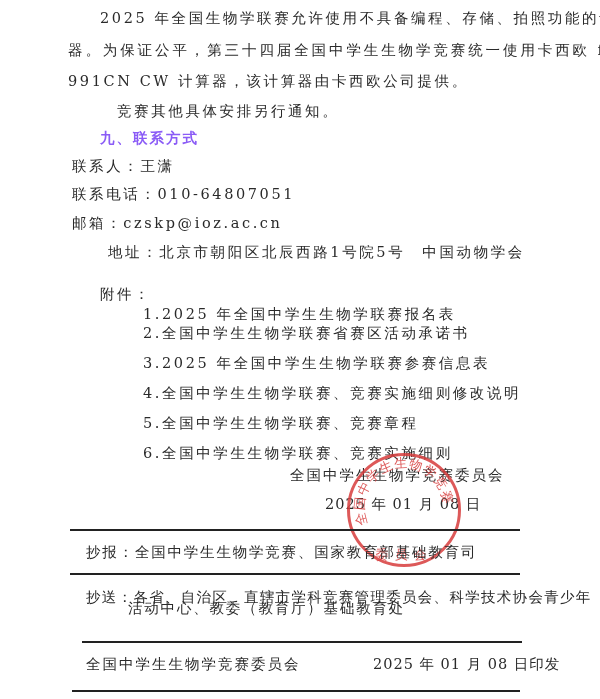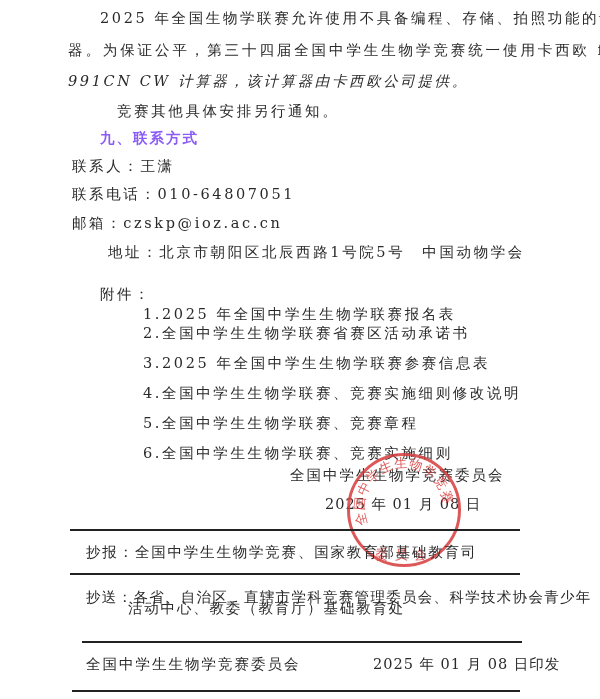--- a/index.html
+++ b/index.html
@@ -22,21 +22,21 @@
     font-size: 13px; color: rgba(215, 60, 60, 0.85); letter-spacing: 6px;
     font-family: "DejaVu Sans", "Liberation Sans", sans-serif;
     margin-top: 10px;
   }
 </style>
 </head>
 <body>
 
 <div class="t" style="left:100px; top:8px;">2025 年全国生物学联赛允许使用不具备编程、存储、拍照功能的计算</div>
 <div class="t" style="left:68px; top:40px; letter-spacing:2.9px;">器。为保证公平，第三十四届全国中学生生物学竞赛统一使用卡西欧 fx-</div>
-<div class="t" style="left:68px; top:71px;font-style:italic;">991CN CW 计算器，该计算器由卡西欧公司提供。</div>
+<div class="t" style="left:68px; top:71px;">991CN CW 计算器，该计算器由卡西欧公司提供。</div>
 <div class="t" style="left:100px; top:101px;margin-left:17px;">竞赛其他具体安排另行通知。</div>
 
 <div class="t heading" style="left:100px; top:128px;">九、联系方式</div>
 <div class="t" style="left:72px; top:156px;">联系人：王潇</div>
 <div class="t" style="left:72px; top:184px;">联系电话：010-64807051</div>
 <div class="t" style="left:72px; top:213px;">邮箱：czskp@ioz.ac.cn</div>
 <div class="t" style="left:72px; top:242px;margin-left:36px;">地址：北京市朝阳区北辰西路1号院5号　中国动物学会</div>
 
 <div class="t" style="left:100px; top:284px;">附件：</div>
 <div class="t" style="left:143px; top:304px;">1.2025 年全国中学生生物学联赛报名表</div>

